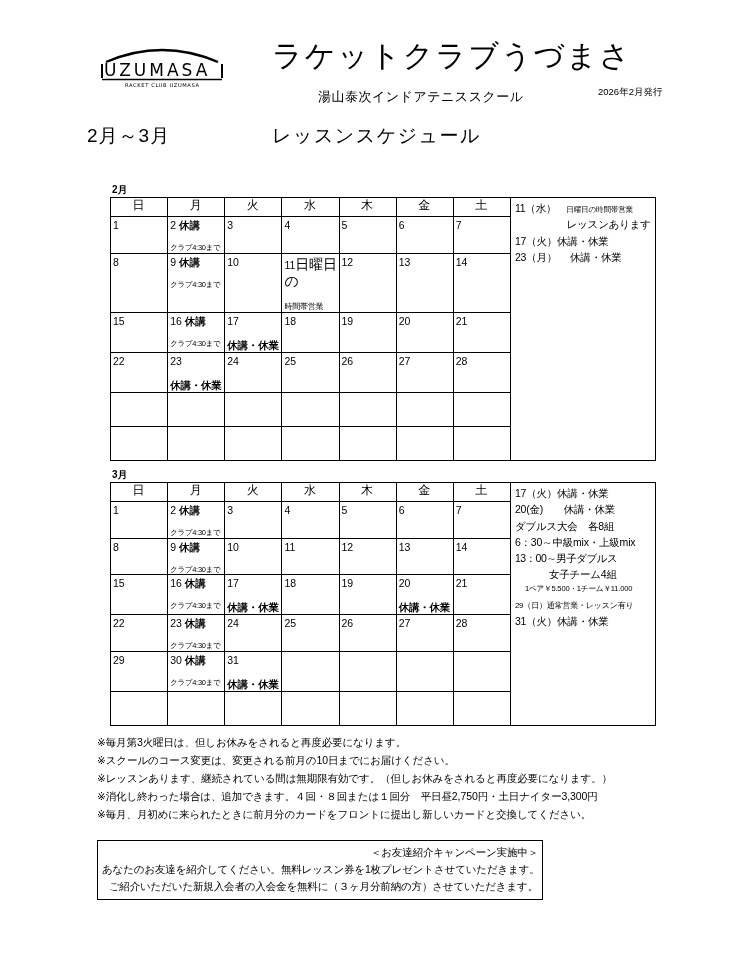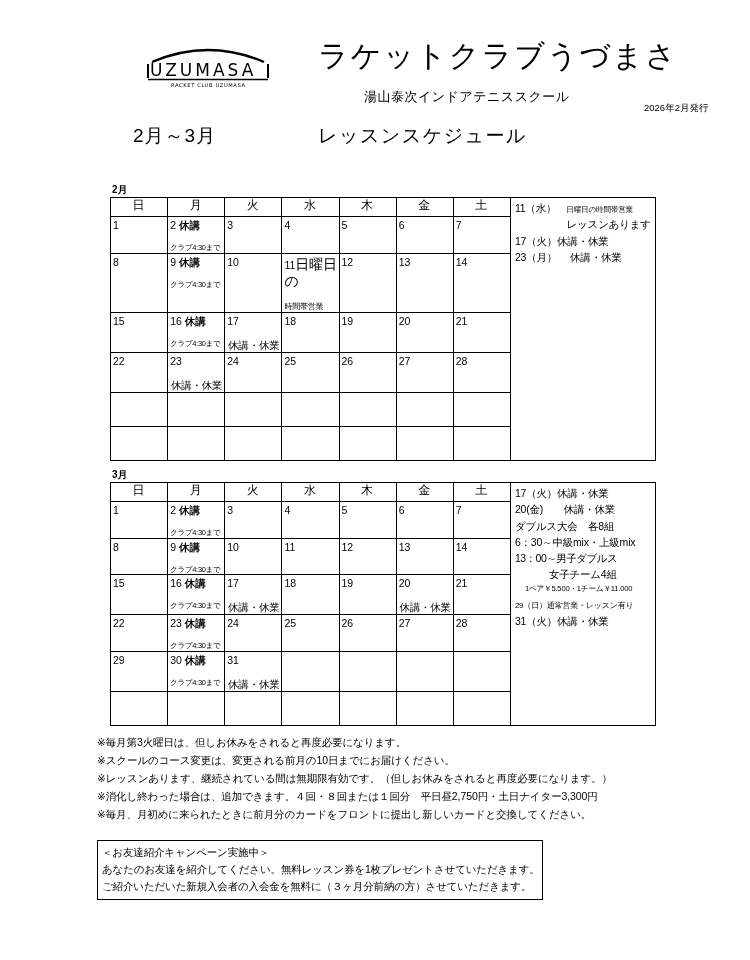--- a/index.html
+++ b/index.html
@@ -18,21 +18,20 @@
   .page {
     position: relative;
     width: 750px;
     height: 960px;
   }
 
   
   .header {
     position: relative;
     height: 120px;
-    margin-left: 46px;
   }
   .logo {
     position: absolute;
     left: 92px;
     top: 40px;
     width: 140px;
     height: 50px;
   }
   .logo svg { display: block; }
 
@@ -49,21 +48,21 @@
     position: absolute;
     left: 318px;
     top: 88px;
     font-size: 13px;
     letter-spacing: 0.5px;
     white-space: nowrap;
   }
   .issue-date {
     position: absolute;
     left: 598px;
-    top: 102px;
+    top: 86px;
     font-size: 9.5px;
     white-space: nowrap;
   }
   .period-label {
     position: absolute;
     left: 87px;
     top: 123px;
     font-size: 19px;
     letter-spacing: 1px;
     white-space: nowrap;
@@ -151,23 +150,22 @@
     display: block;
     margin-top: 11px;
     white-space: nowrap;
   }
   .line2.tiny {
     font-size: 7.5px;
     letter-spacing: -0.3px;
   }
   .line2.bold {
     font-size: 10.5px;
-    font-weight: normal;
+    font-weight: bold;
     letter-spacing: -0.2px;
-    text-align: center;
   }
   .line2.small {
     font-size: 8px;
     letter-spacing: -0.2px;
   }
 
   
   .notes-panel {
     border: 1px solid #000000;
     border-left: none;
@@ -211,20 +209,21 @@
     width: 446px;
     border: 1px solid #000000;
     box-sizing: border-box;
     padding: 3px 4px 4px 4px;
     font-size: 10.5px;
     line-height: 1.62;
   }
   .campaign div {
     white-space: nowrap;
     letter-spacing: -0.15px;
+    text-align: right;
   }
 </style>
 </head>
 <body>
 
 <div class="page">
 
   <div class="header">
 
     <div class="logo">

